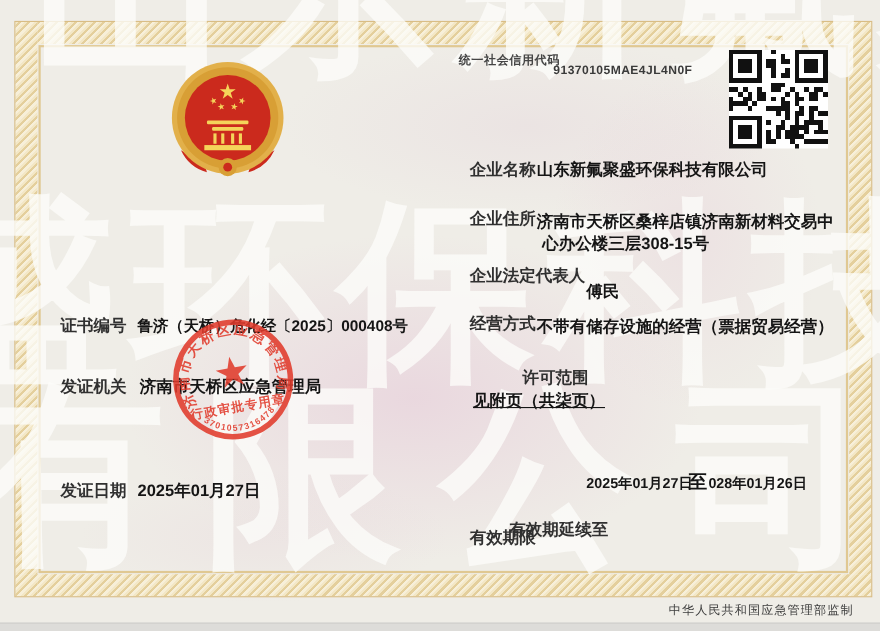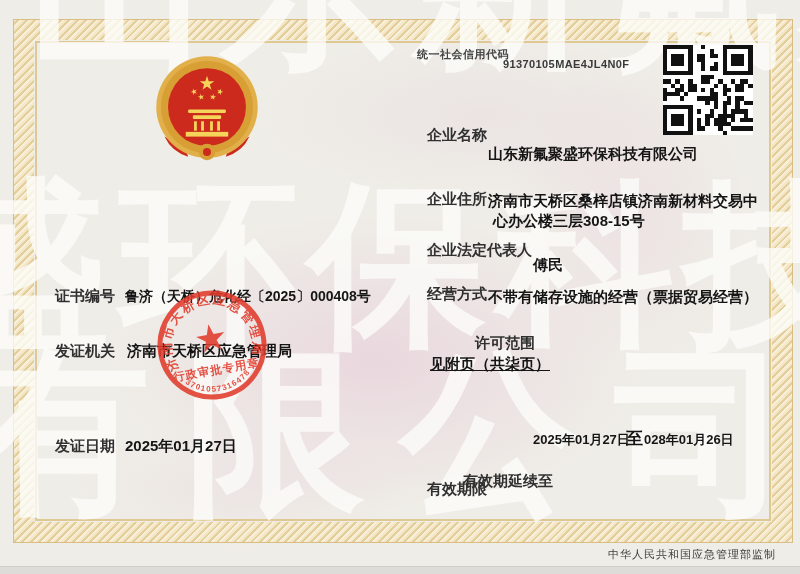--- a/index.html
+++ b/index.html
@@ -224,21 +224,21 @@
           <rect x="16" y="19" width="1" height="1"></rect>
           <rect x="17" y="19" width="1" height="1"></rect>
           <rect x="18" y="19" width="1" height="1"></rect>
           <rect x="19" y="19" width="1" height="1"></rect>
           <rect x="20" y="19" width="1" height="1"></rect>
           <rect x="14" y="20" width="1" height="1"></rect>
         </g>
     </svg>
   </div>
 
-  <div class="abs lbl" style="left:427px;top:126px;">企业名称</div>
+  <div class="abs lbl" style="left:427px;top:145px;">企业名称</div>
   <div class="abs val" style="left:488px;top:145px;">山东新氟聚盛环保科技有限公司</div>
 
   <div class="abs lbl" style="left:427px;top:190px;">企业住所</div>
   <div class="abs val" style="left:488px;top:192px;">济南市天桥区桑梓店镇济南新材料交易中</div>
   <div class="abs val" style="left:493px;top:212px;">心办公楼三层308-15号</div>
 
   <div class="abs lbl" style="left:427px;top:241px;">企业法定代表人</div>
   <div class="abs val" style="left:533px;top:244px;margin-top:12px;">傅民</div>
 
   <div class="abs lbl" style="left:427px;top:285px;">经营方式</div>

